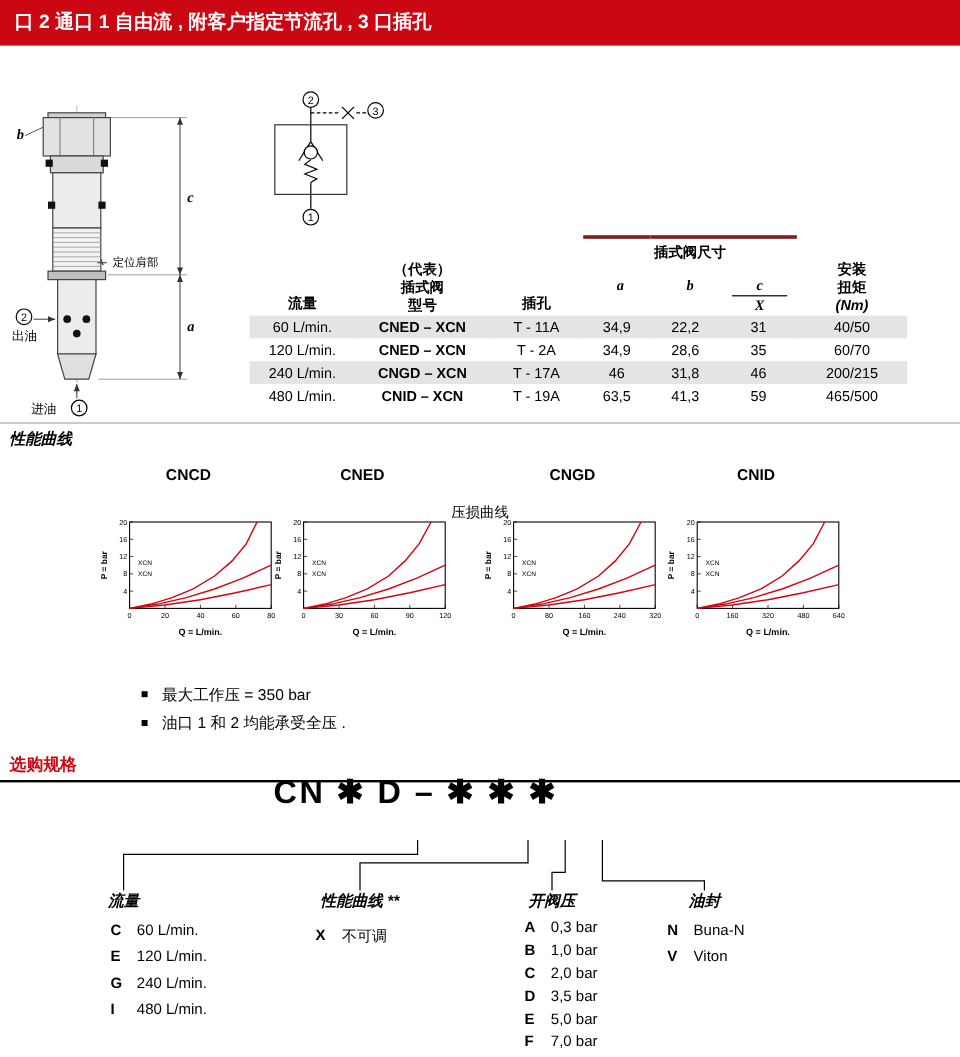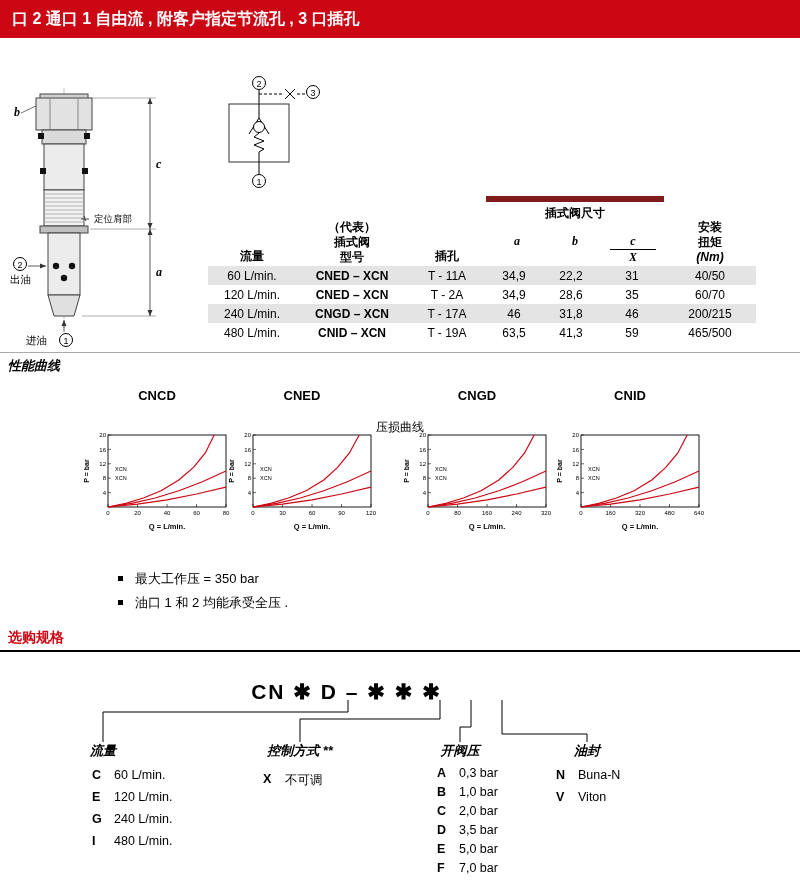--- a/index.html
+++ b/index.html
@@ -13,21 +13,21 @@
   .dimlabel { font-family:"Liberation Serif", serif; font-style:italic; font-weight:bold; }
 
   .valve { position:absolute; left:4px; top:80px; width:190px; height:278px; }
   .symbol { position:absolute; left:205px; top:74px; width:135px; height:125px; }
 
   
   .spec-table { position:absolute; left:208px; top:196px; border-collapse:collapse;
                 table-layout:fixed; font-size:12px; color:#000; }
   .spec-table th, .spec-table td { padding:1px 2px; text-align:center; vertical-align:middle; }
   .spec-table thead th { vertical-align:bottom; font-weight:bold; height:62px; }
-  .dimgroup { border-top:6px solid #7f1d1d; padding:0; }
+  .dimgroup { border-top:3px solid #7f1d1d; padding:0; }
   .dimgroup-inner { display:flex; flex-direction:column; justify-content:space-between; height:62px; }
   .dimtitle { text-align:center; font-weight:bold; padding-top:2px; }
   .dimrow { display:flex; }
   .dimrow > span { flex:1; text-align:center; }
   .dl { font-family:"Liberation Serif", serif; font-style:italic; font-weight:bold; }
   .dc { display:flex; flex-direction:column; }
   .cline { border-bottom:1px solid #000; margin:0 6px; }
   .hdr-stack { line-height:1.25; }
   .nm-it { font-style:italic; }
   .spec-table tbody tr { height:19px; }
@@ -40,22 +40,22 @@
 
   .chart-block { position:absolute; top:388px; width:150px; }
   .chart-title { text-align:center; font-size:13px; font-weight:bold; margin-bottom:28px; }
 
   .notes { position:absolute; left:118px; top:550px; width:470px; font-size:13px;margin-top:20px; }
   .note-row { display:flex; margin-bottom:6px; }
   .bullet { width:5px; height:5px; background:#000; margin:6px 12px 0 0; flex:none; }
 
   .order-title { position:absolute; left:8px; top:629px; font-size:14px; font-weight:bold; color:#cc0714; }
   .order-rule { position:absolute; left:0; top:650px; width:800px; border-top:2px solid #000; }
-  .model-code { position:absolute; left:0; top:680px; width:693px; text-align:center;
-                font-size:21px; font-weight:bold; letter-spacing:2px; }
+  .model-code { position:absolute; left:0; top:644px; width:693px; text-align:center;
+                font-size:27px; font-weight:bold; letter-spacing:2px; }
   .tree { position:absolute; left:0; top:698px; width:800px; height:46px; }
 
   .col-head { position:absolute; top:742px; font-size:13px; font-weight:bold; font-style:italic; text-align:center; }
   .ch-flow { left:68px; width:70px; }
   .ch-ctrl { left:225px; width:150px; }
   .ch-press { left:420px; width:80px; }
   .ch-seal { left:547px; width:80px; }
 
   .opt-list { position:absolute; font-size:12.5px; }
   .opt-row { display:flex; }
@@ -395,21 +395,21 @@
   <svg class="tree" viewBox="0 0 800 46">
     <g stroke="#000" stroke-width="1" fill="none">
       <polyline points="348,2 348,14 103,14 103,44"></polyline>
       <polyline points="440,2 440,21 300,21 300,44"></polyline>
       <polyline points="471,2 471,29 460,29 460,44"></polyline>
       <polyline points="502,2 502,36 587,36 587,44"></polyline>
     </g>
   </svg>
 
   <div class="col-head ch-flow">流量</div>
-  <div class="col-head ch-ctrl">控制方式 **</div>
+  <div class="col-head ch-ctrl">性能曲线 **</div>
   <div class="col-head ch-press">开阀压</div>
   <div class="col-head ch-seal">油封</div>
 
   <div class="opt-list list-flow">
     <div class="opt-row">
       <span class="opt-letter">C</span>
       <span>60 L/min.</span>
     </div>
     <div class="opt-row">
       <span class="opt-letter">E</span>

